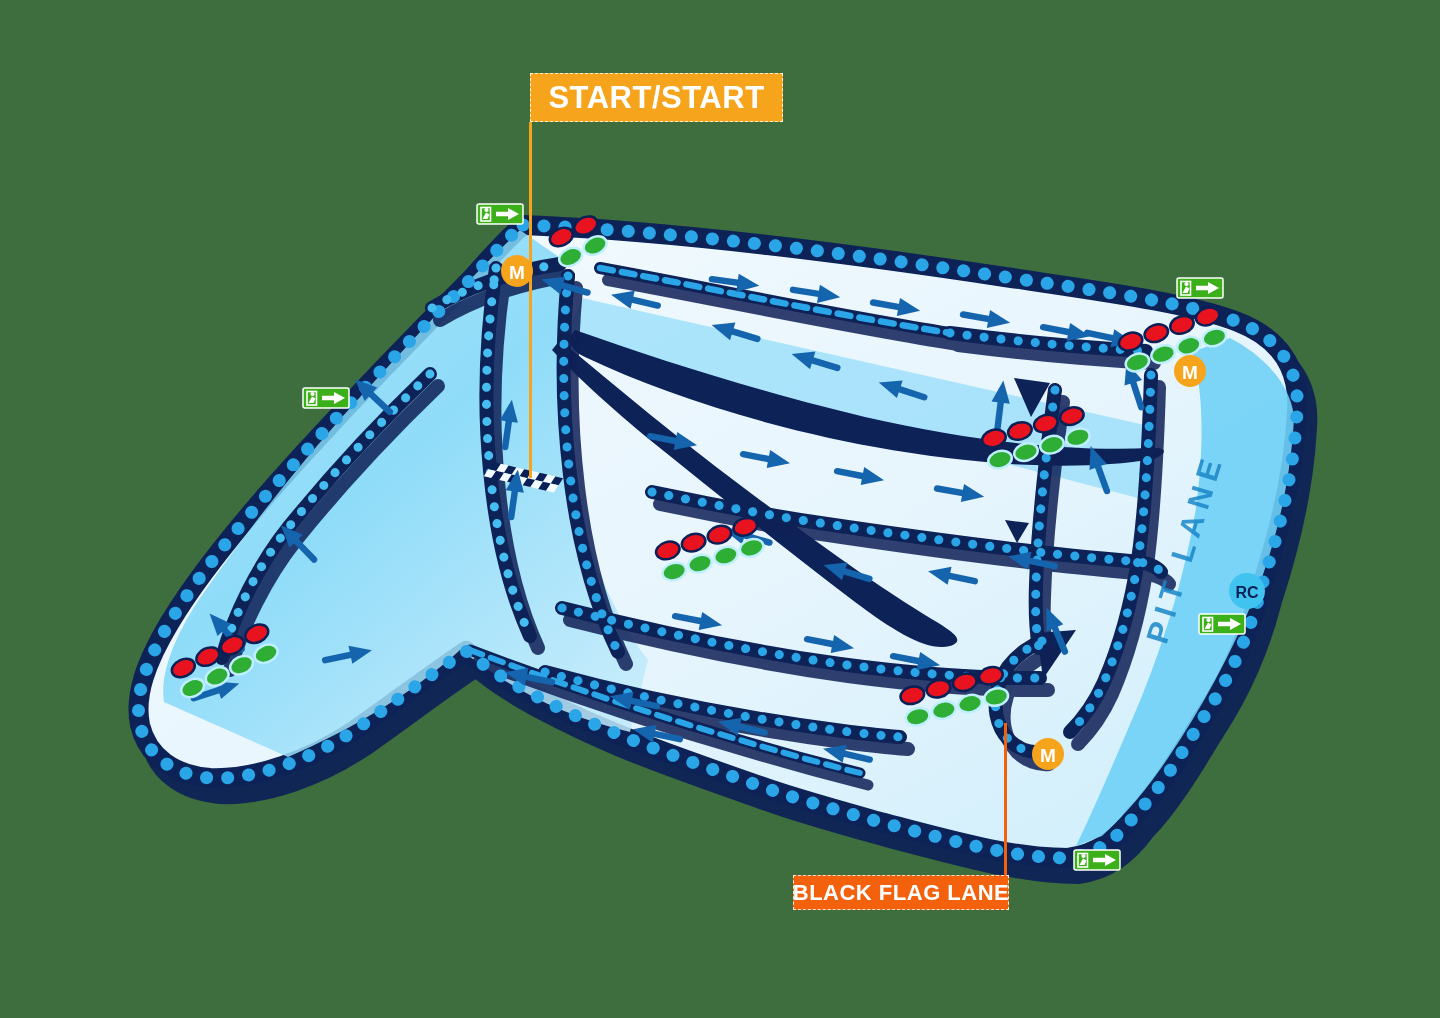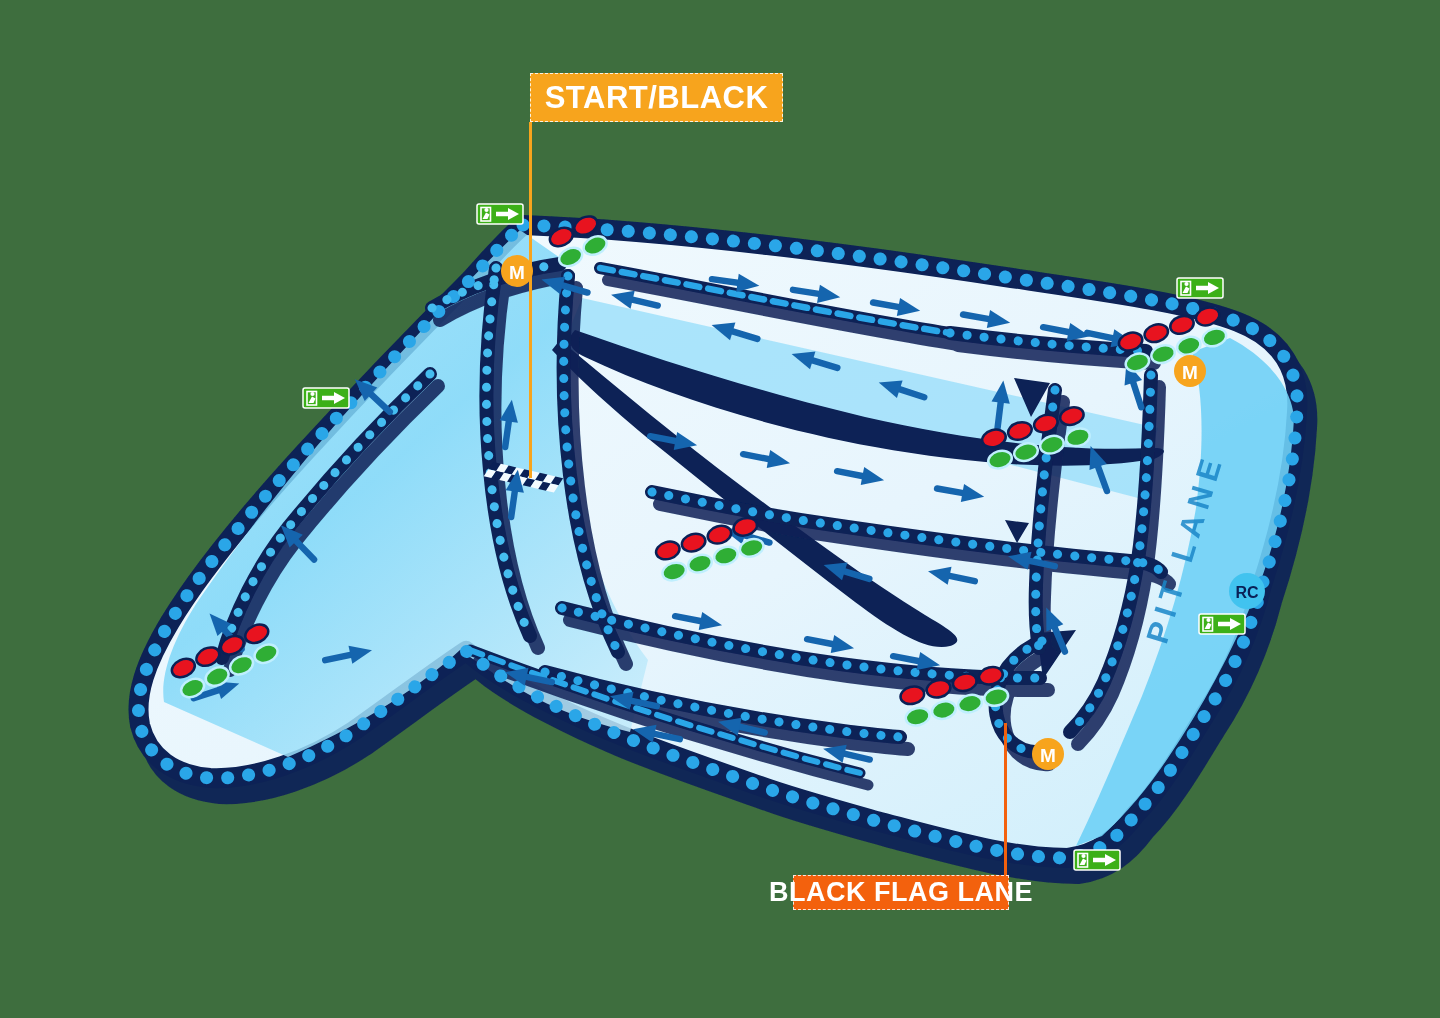--- a/index.html
+++ b/index.html
@@ -15,21 +15,21 @@
     position:absolute;
     color:#fff;
     font-weight:bold;
     display:flex;align-items:center;justify-content:center;
     letter-spacing:.5px;
     white-space:nowrap;
     box-sizing:border-box;
     border:1px dashed rgba(255,255,255,.85);
   }
   #start-finish-label{font-size:31px;}
-  #black-flag-label{font-size:27px;}
+  #black-flag-label{font-size:22px;}
   .leader-line{position:absolute;width:3px;}
   .pit-lane-text{
     font-weight:bold;font-size:31px;letter-spacing:7px;
     fill:#1a87c9;opacity:.85;
     font-family:"Liberation Sans",sans-serif;
   }
   .marker-text{font-weight:bold;font-family:"Liberation Sans",sans-serif;}
 </style>
 </head>
 <body>
@@ -275,18 +275,18 @@
         <g>
           <circle cx="1247" cy="591" r="18" fill="#41c3ef"></circle>
           <text x="1247" y="592" text-anchor="middle" dominant-baseline="central" fill="#0a2056" font-size="16" class="marker-text">RC</text>
         </g>
       </g>
 
   <text class="pit-lane-text" x="1185" y="548" text-anchor="middle" dominant-baseline="central" transform="rotate(-73 1185 548)">PIT LANE</text>
 </svg>
 
 <div class="leader-line" id="start-finish-line-leader" style="left: 529px; top: 122px; height: 356px; background: rgb(247, 164, 29);"></div>
-<div class="overlay-label" id="start-finish-label" style="left: 530px; top: 73px; width: 253px; height: 49px; background: rgb(247, 164, 29);">START/BLACK</div>
+<div class="overlay-label" id="start-finish-label" style="left: 530px; top: 73px; width: 253px; height: 49px; background: rgb(247, 164, 29);">START/START</div>
 
 <div class="leader-line" id="black-flag-leader" style="left: 1004px; top: 723px; height: 152px; background: rgb(243, 97, 13);"></div>
 <div class="overlay-label" id="black-flag-label" style="left: 793px; top: 875px; width: 216px; height: 35px; background: rgb(243, 97, 13);">BLACK FLAG LANE</div>
 
 </div>
 
 </body></html>

